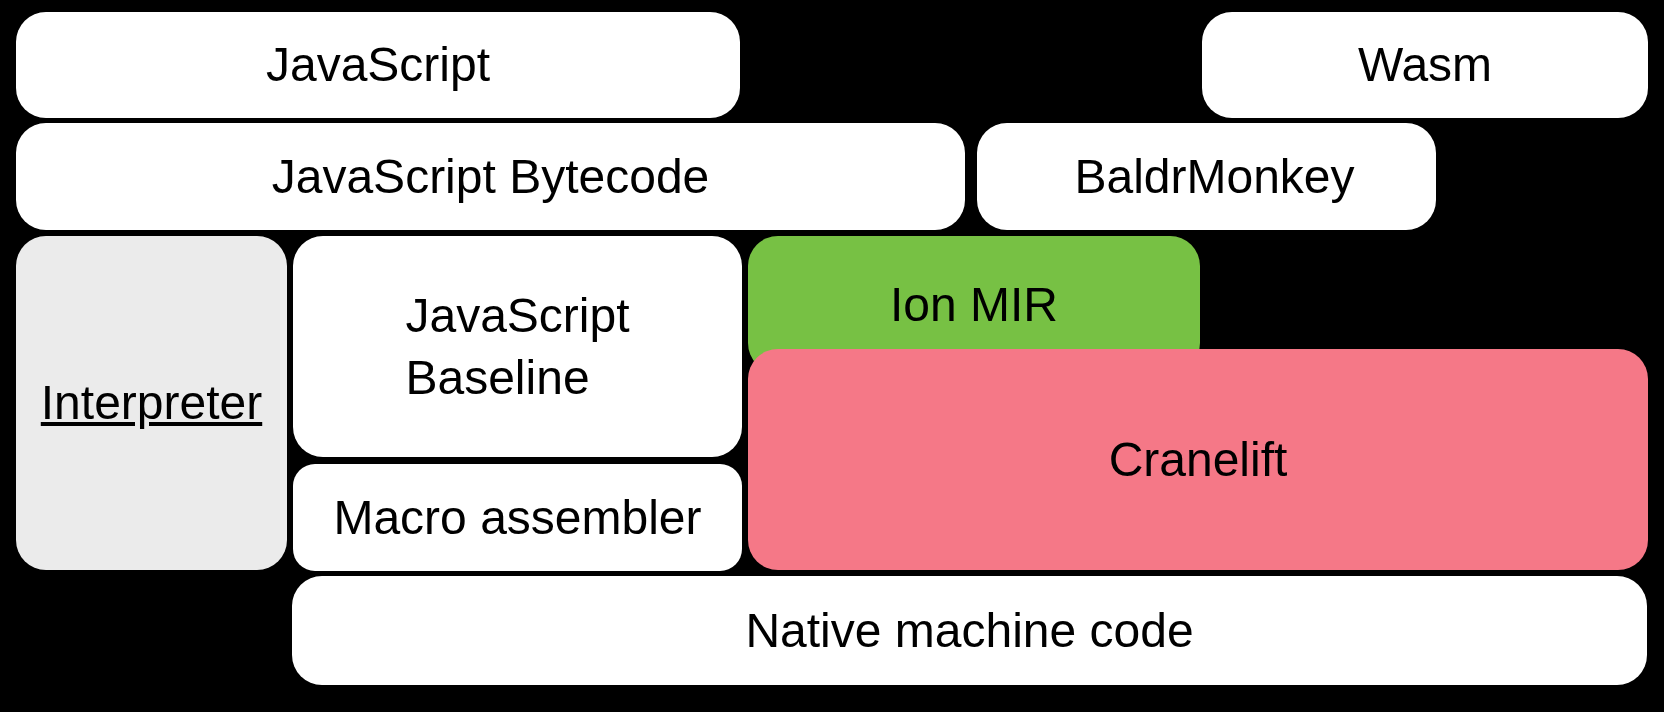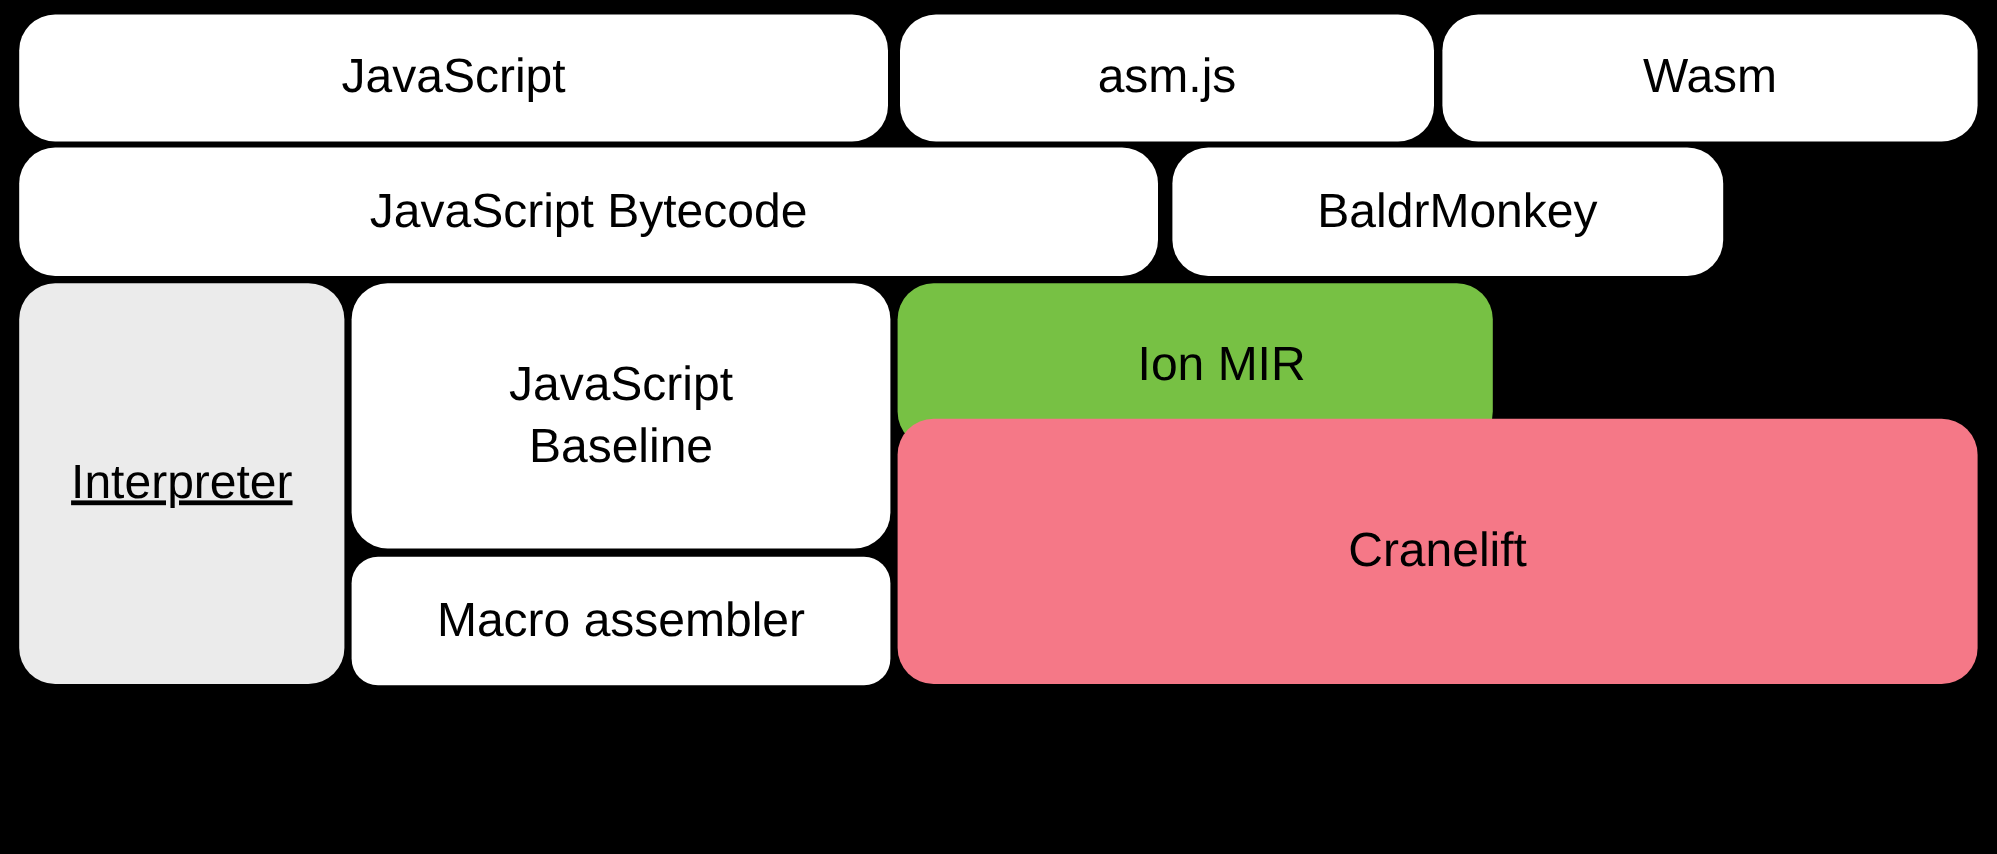--- a/index.html
+++ b/index.html
@@ -9,55 +9,54 @@
     height: 712px;
     background: var(--background, #000);
     overflow: hidden;
     font-family: "Liberation Sans", sans-serif;
   }
   .box {
     position: absolute;
     display: flex;
     align-items: center;
     justify-content: center;
-    text-align: center;
     border-radius: 30px;
-    font-size: 40px;
+    font-size: 48px;
     line-height: 1.29;
     color: var(--text, #000);
     background: var(--box-white, #fff);
     white-space: pre-line;
   }
   .box--gray  { background: var(--box-gray,  #ebebeb); }
   .box--green { background: var(--box-green, #77c144); }
   .box--pink  { background: var(--box-pink,  #f57887); }
 
   #b-javascript   { left: 16px;   top: 12px;  width: 724px;  height: 106px; }
   #b-asmjs        { left: 750px;  top: 12px;  width: 445px;  height: 106px; }
   #b-wasm         { left: 1202px; top: 12px;  width: 446px;  height: 106px; }
   #b-bytecode     { left: 16px;   top: 123px; width: 949px;  height: 107px; }
   #b-baldrmonkey  { left: 977px;  top: 123px; width: 443px;  height: 107px; padding-left: 16px; }
   #b-interpreter  { left: 16px;   top: 236px; width: 271px;  height: 334px; text-decoration: underline; }
   #b-baseline     { left: 293px;  top: 236px; width: 449px;  height: 221px; }
-  #b-ionmir       { left: 748px;  top: 236px; width: 452px;  height: 137px; padding-left: 44px; }
+  #b-ionmir       { left: 748px;  top: 236px; width: 452px;  height: 137px; }
   #b-cranelift    { left: 748px;  top: 349px; width: 900px;  height: 221px; }
   #b-macro        { left: 293px;  top: 464px; width: 449px;  height: 107px; border-radius: 22px; }
   #b-native       { left: 292px;  top: 576px; width: 1355px; height: 109px; }
 </style>
 </head>
 <body>
 
 <div class="canvas">
   <div class="box" id="b-javascript">JavaScript</div>
-  <div class="box" id="b-asmjs">asm.js</div>
   <div class="box" id="b-wasm">Wasm</div>
 
   <div class="box" id="b-bytecode">JavaScript Bytecode</div>
   <div class="box" id="b-baldrmonkey">BaldrMonkey</div>
 
   <div class="box box--gray" id="b-interpreter">Interpreter</div>
   <div class="box" id="b-baseline">JavaScript
 Baseline</div>
   <div class="box box--green" id="b-ionmir">Ion MIR</div>
   <div class="box box--pink" id="b-cranelift">Cranelift</div>
   <div class="box" id="b-macro">Macro assembler</div>
 
+  <div class="box" id="b-native">Native machine code</div>
 </div>
 
 </body></html>

